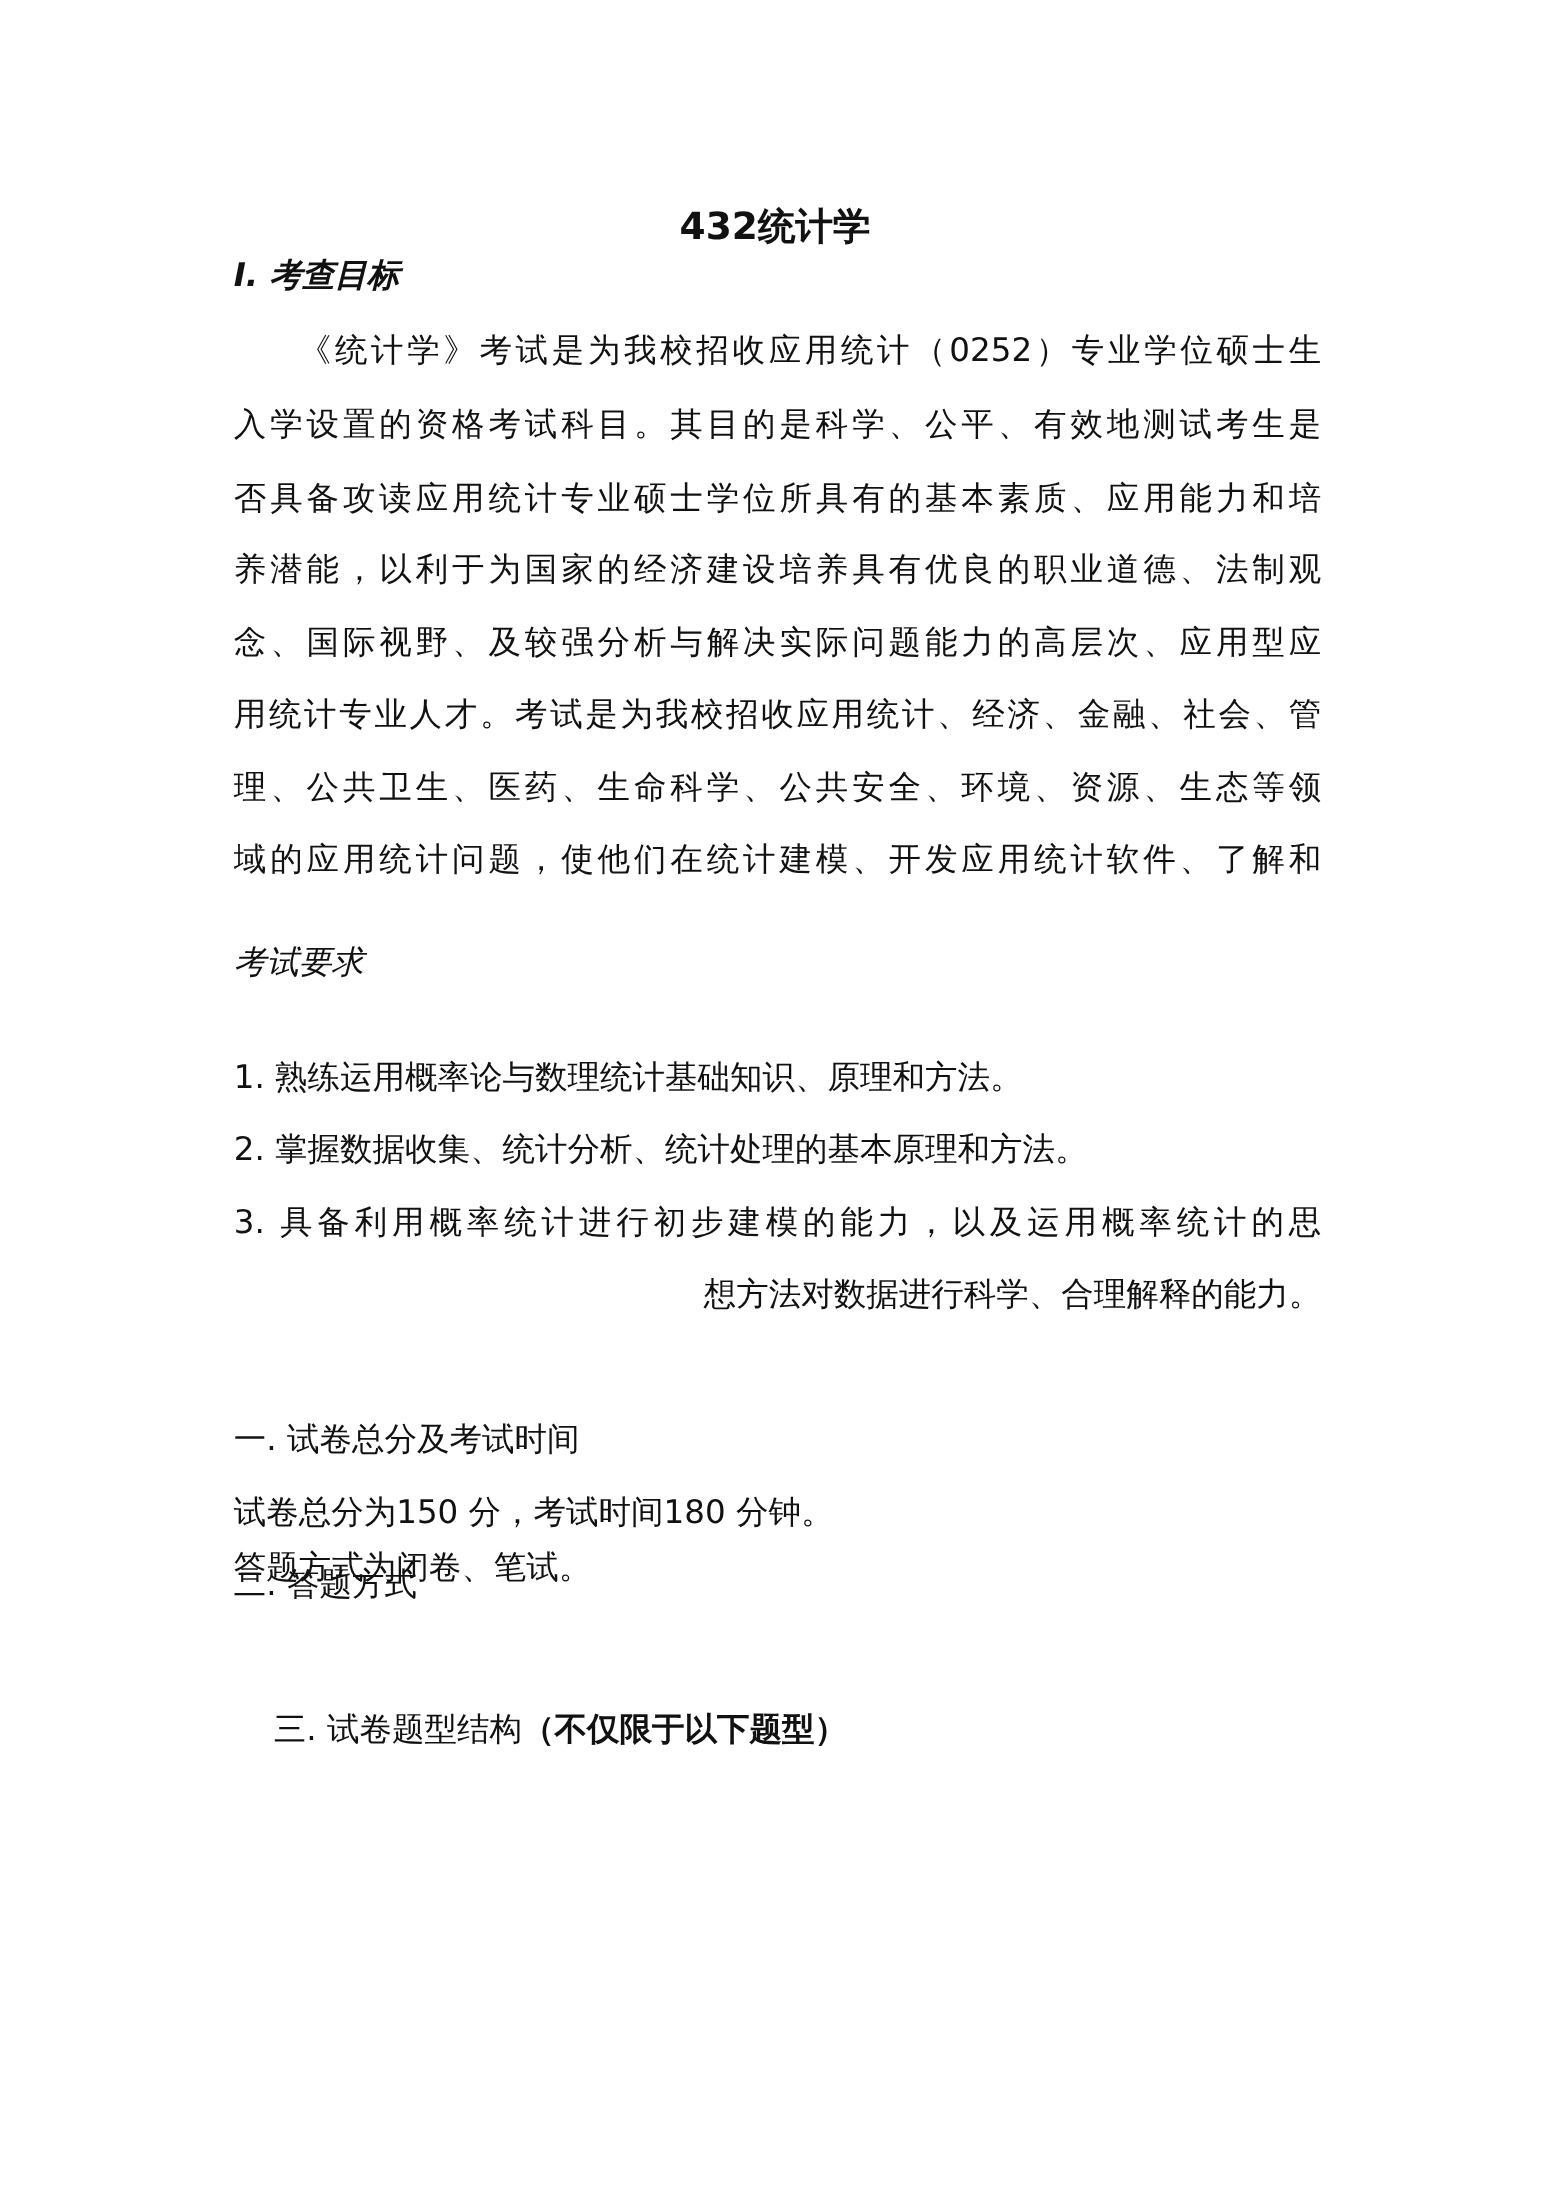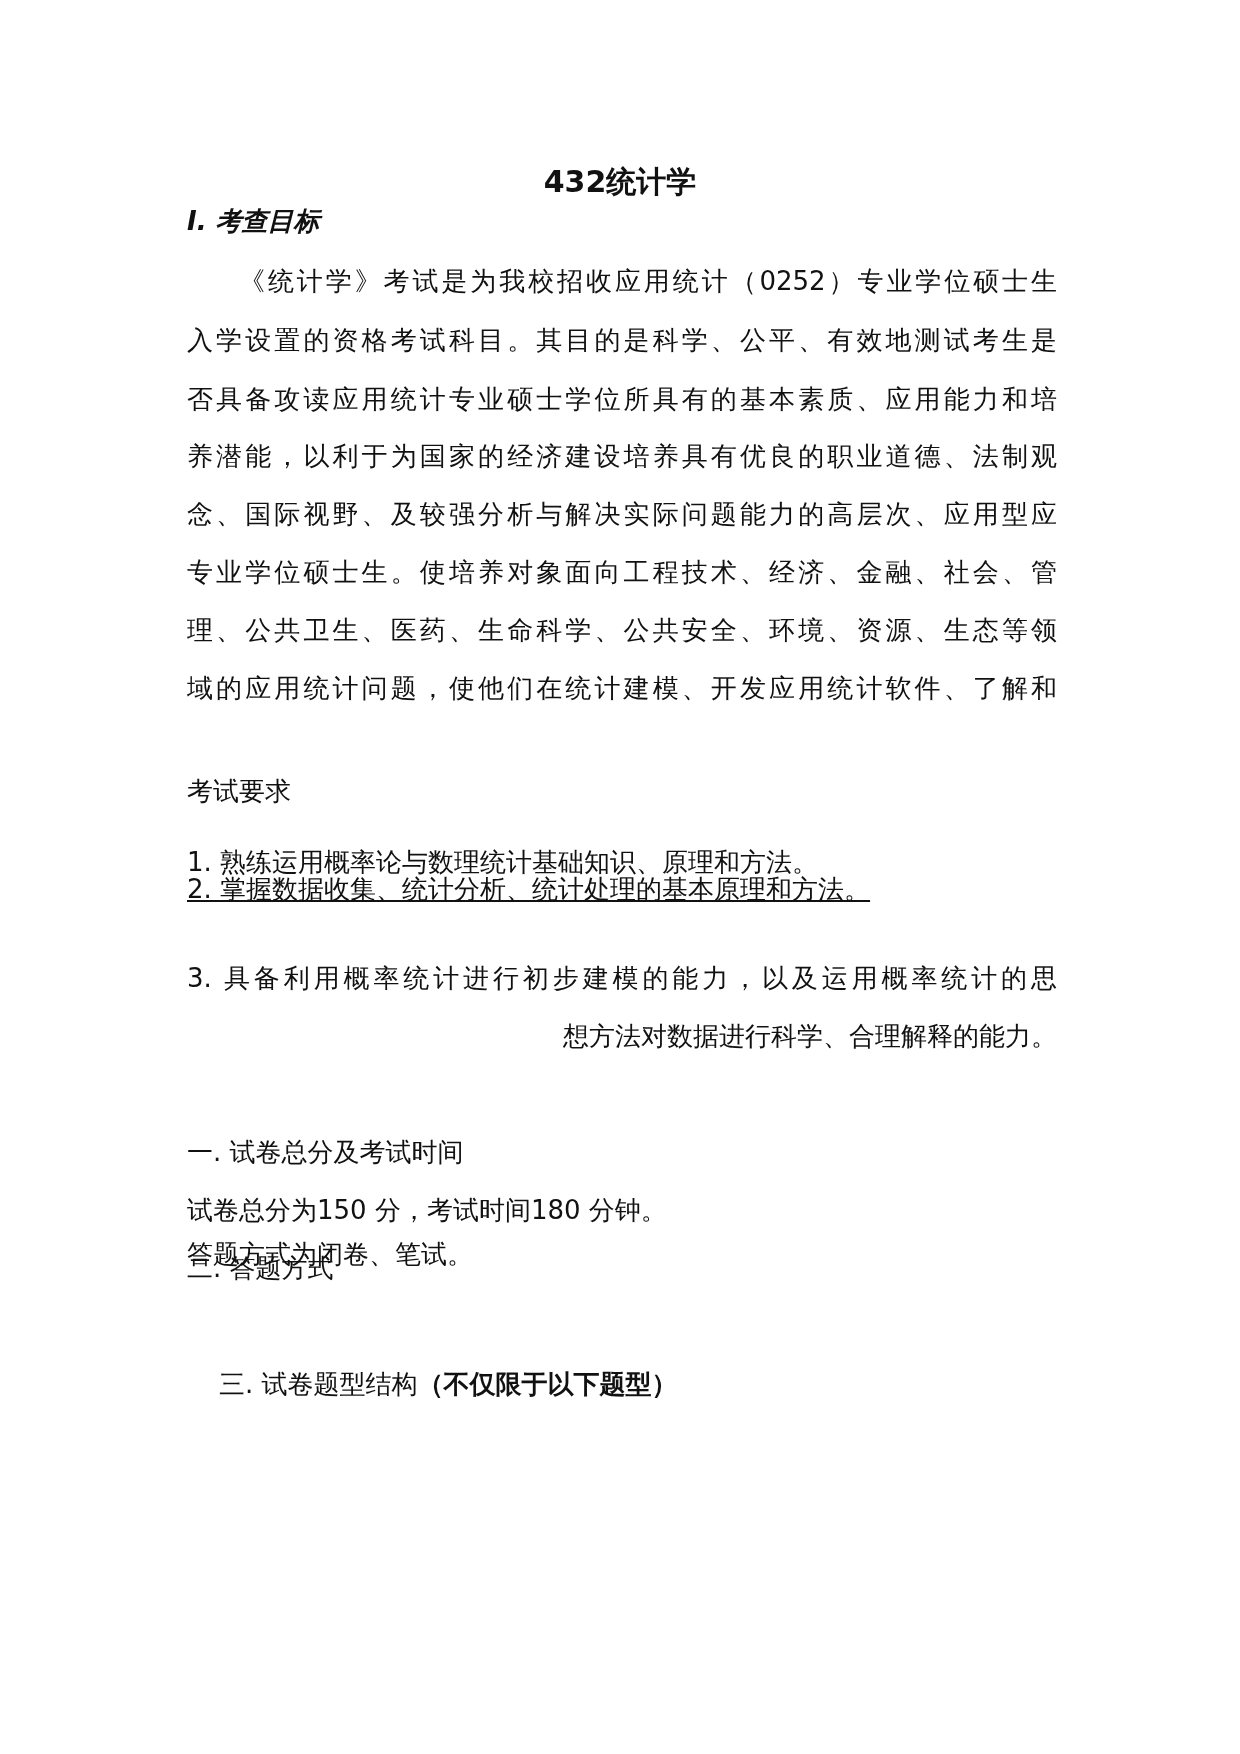--- a/index.html
+++ b/index.html
@@ -55,27 +55,27 @@
 
   <div class="title">432统计学</div>
 
   <div class="line bold" style="top:206px;font-style:italic;">Ⅰ. 考查目标</div>
 
   <div class="line just indent" style="top:266px;">《统计学》考试是为我校招收应用统计（0252）专业学位硕士生</div>
   <div class="line just" style="top:325px;">入学设置的资格考试科目。其目的是科学、公平、有效地测试考生是</div>
   <div class="line just" style="top:384px;">否具备攻读应用统计专业硕士学位所具有的基本素质、应用能力和培</div>
   <div class="line just" style="top:441px;">养潜能，以利于为国家的经济建设培养具有优良的职业道德、法制观</div>
   <div class="line just" style="top:499px;">念、国际视野、及较强分析与解决实际问题能力的高层次、应用型应</div>
-  <div class="line just" style="top:557px;">专业学位硕士生。使培养对象面向工程技术、经济、金融、社会、管</div>
+  <div class="line just" style="top:557px;">用统计专业人才。考试是为我校招收应用统计、经济、金融、社会、管</div>
   <div class="line just" style="top:615px;">理、公共卫生、医药、生命科学、公共安全、环境、资源、生态等领</div>
   <div class="line just" style="top:673px;">域的应用统计问题，使他们在统计建模、开发应用统计软件、了解和</div>
 
-  <div class="line" style="top:776px;">考试要求</div>
+  <div class="line" style="top:755px;font-style:italic;">考试要求</div>
   <div class="line" style="top:847px;">1. 熟练运用概率论与数理统计基础知识、原理和方法。</div>
-  <div class="line" style="top:874px;text-decoration:underline;">2. 掌握数据收集、统计分析、统计处理的基本原理和方法。</div>
+  <div class="line" style="top:905px;">2. 掌握数据收集、统计分析、统计处理的基本原理和方法。</div>
   <div class="line just" style="top:963px;">3. 具备利用概率统计进行初步建模的能力，以及运用概率统计的思</div>
   <div class="line" style="top:1021px;text-align:right;">想方法对数据进行科学、合理解释的能力。</div>
 
 
   <div class="line" style="top:1137px;">一. 试卷总分及考试时间</div>
   <div class="line" style="top:1195px;">试卷总分为150 分，考试时间180 分钟。</div>
 
   <div class="line" style="top:1253px;">二. 答题方式</div>
   <div class="line" style="top:1239px;">答题方式为闭卷、笔试。</div>
 

